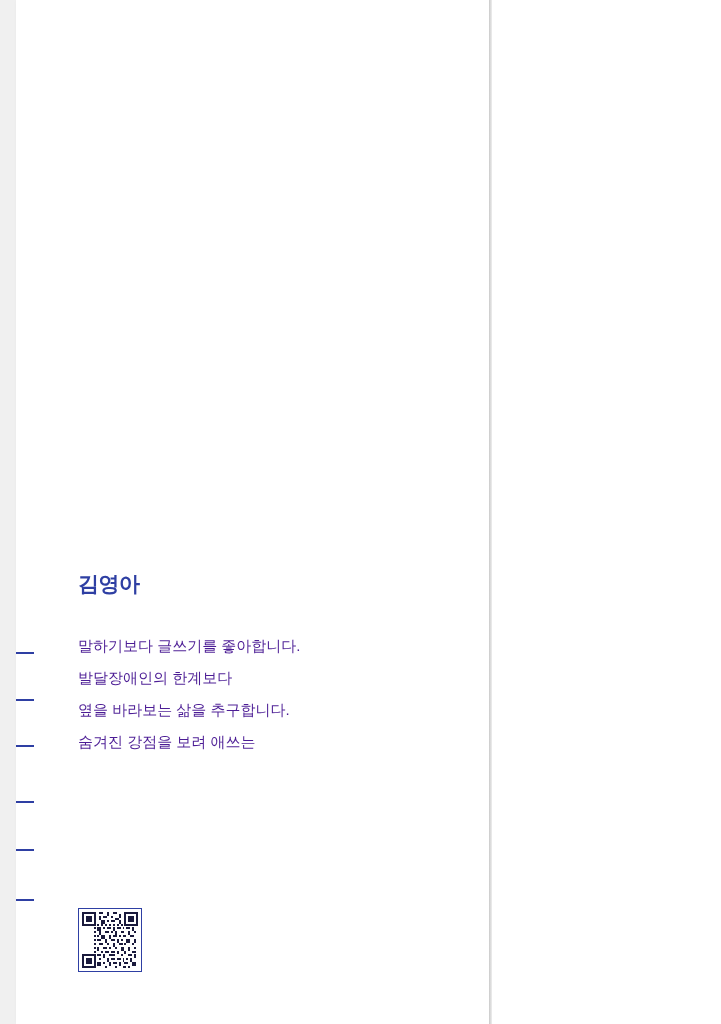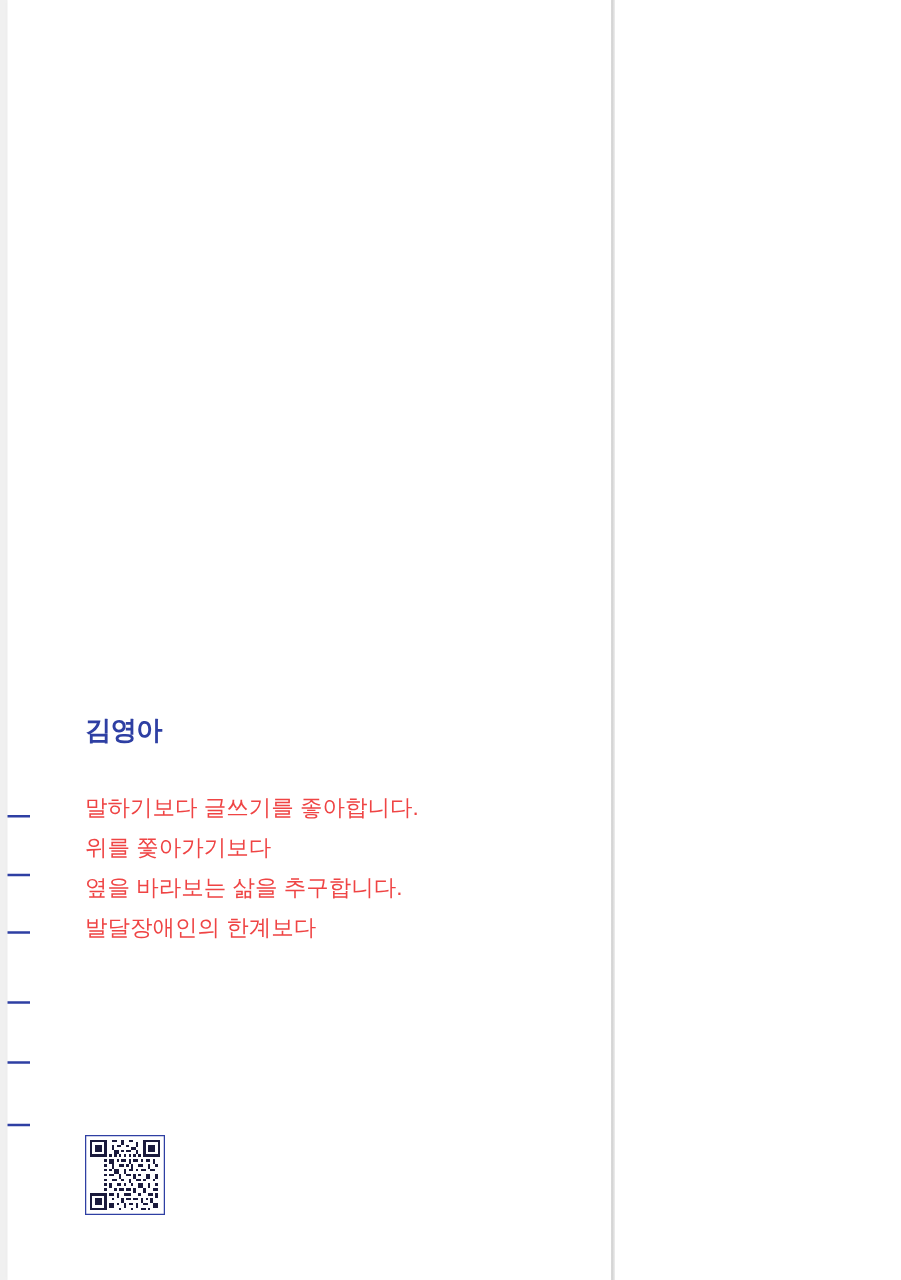--- a/index.html
+++ b/index.html
@@ -8,21 +8,21 @@
   }
   body {
     width: 721px;
     height: 1024px;
     background: #f0f0f0;
     font-family: "Liberation Sans", sans-serif;
     overflow: hidden;
   }
   .page {
     position: absolute;
-    left: 6px;
+    left: 16px;
     top: 0;
     width: 580px;
     height: 1024px;
     background: #ffffff;
     box-shadow: 2px 0 4px rgba(0,0,0,0.10);
   }
   .page-right-edge {
     position: absolute;
     left: 489px;
     top: 0;
@@ -55,22 +55,22 @@
     color: #2e3fa3;
     letter-spacing: -0.5px;
   }
   .bio {
     position: absolute;
     left: 62px;
     top: 630px;
     width: 400px;
   }
   .bio-line {
-    font-size: 18px;
-    color: #ef4444;
+    font-size: 15px;
+    color: #4c1d95;
     line-height: 32px;
     white-space: nowrap;
   }
   .qr-wrap {
     position: absolute;
     left: 62px;
     top: 908px;
     width: 64px;
     height: 64px;
     border: 1.5px solid #2e3fa3;
@@ -93,23 +93,23 @@
   <div class="tick" style="top:699px;"></div>
   <div class="tick" style="top:745px;"></div>
   <div class="tick" style="top:801px;"></div>
   <div class="tick" style="top:849px;"></div>
   <div class="tick" style="top:899px;"></div>
 
   <div class="author-name">김영아</div>
 
   <div class="bio">
     <div class="bio-line">말하기보다 글쓰기를 좋아합니다.</div>
-    <div class="bio-line">위를 쫓아가기보다</div>
+    <div class="bio-line">발달장애인의 한계보다</div>
     <div class="bio-line">옆을 바라보는 삶을 추구합니다.</div>
-    <div class="bio-line">발달장애인의 한계보다</div>
+    <div class="bio-line">숨겨진 강점을 보려 애쓰는</div>
   </div>
 
   <div class="qr-wrap">
     <svg viewBox="0 0 29 29" shape-rendering="crispEdges" aria-hidden="true">
       <rect width="29" height="29" fill="#ffffff"></rect>
       <g fill="#1a1a3c">
 
         <rect x="0" y="0" width="7" height="1"></rect>
           <rect x="0" y="6" width="7" height="1"></rect>
         <rect x="0" y="0" width="1" height="7"></rect>

